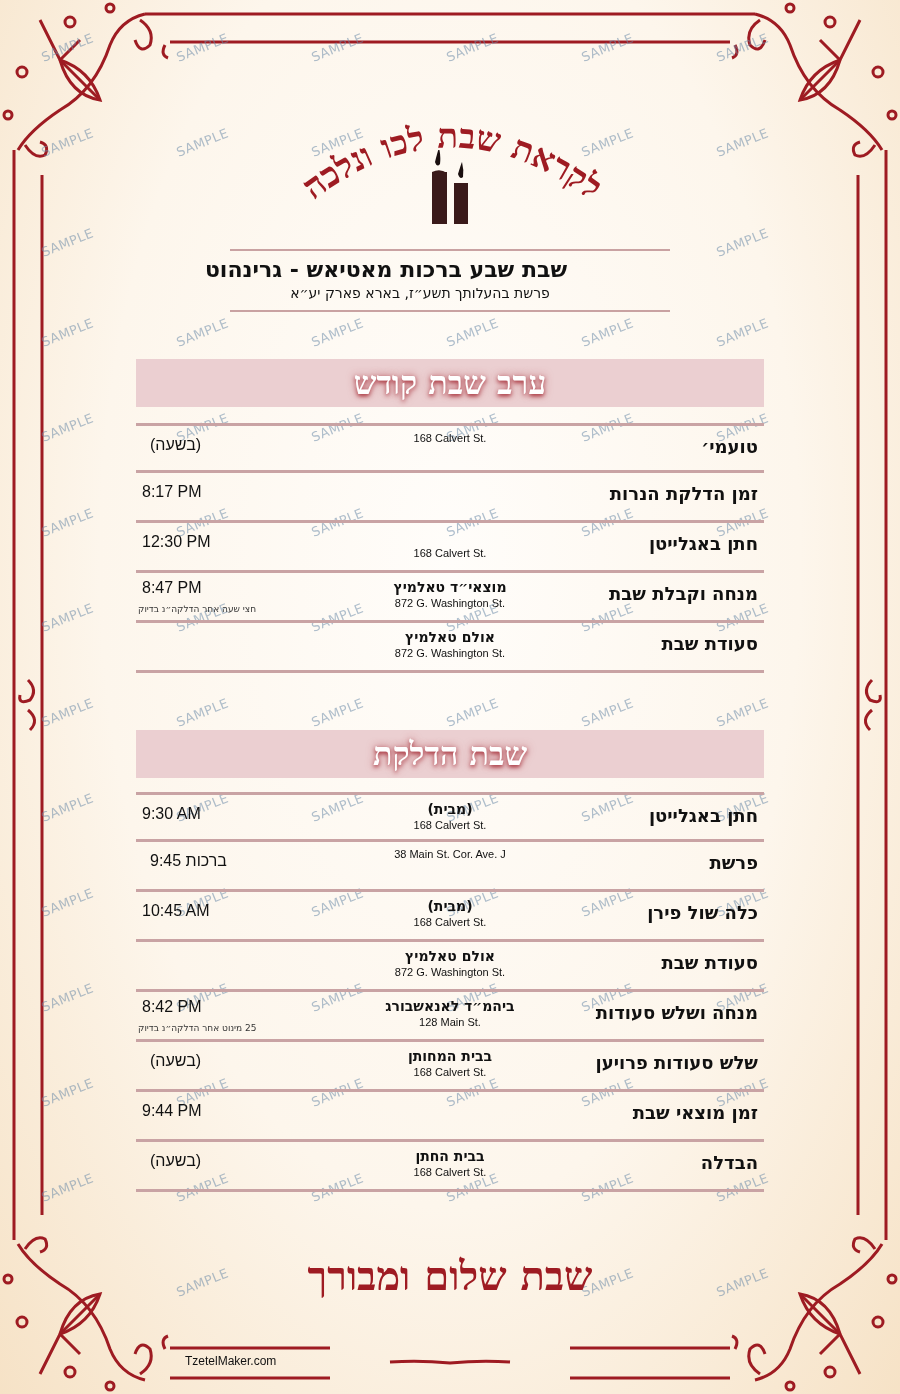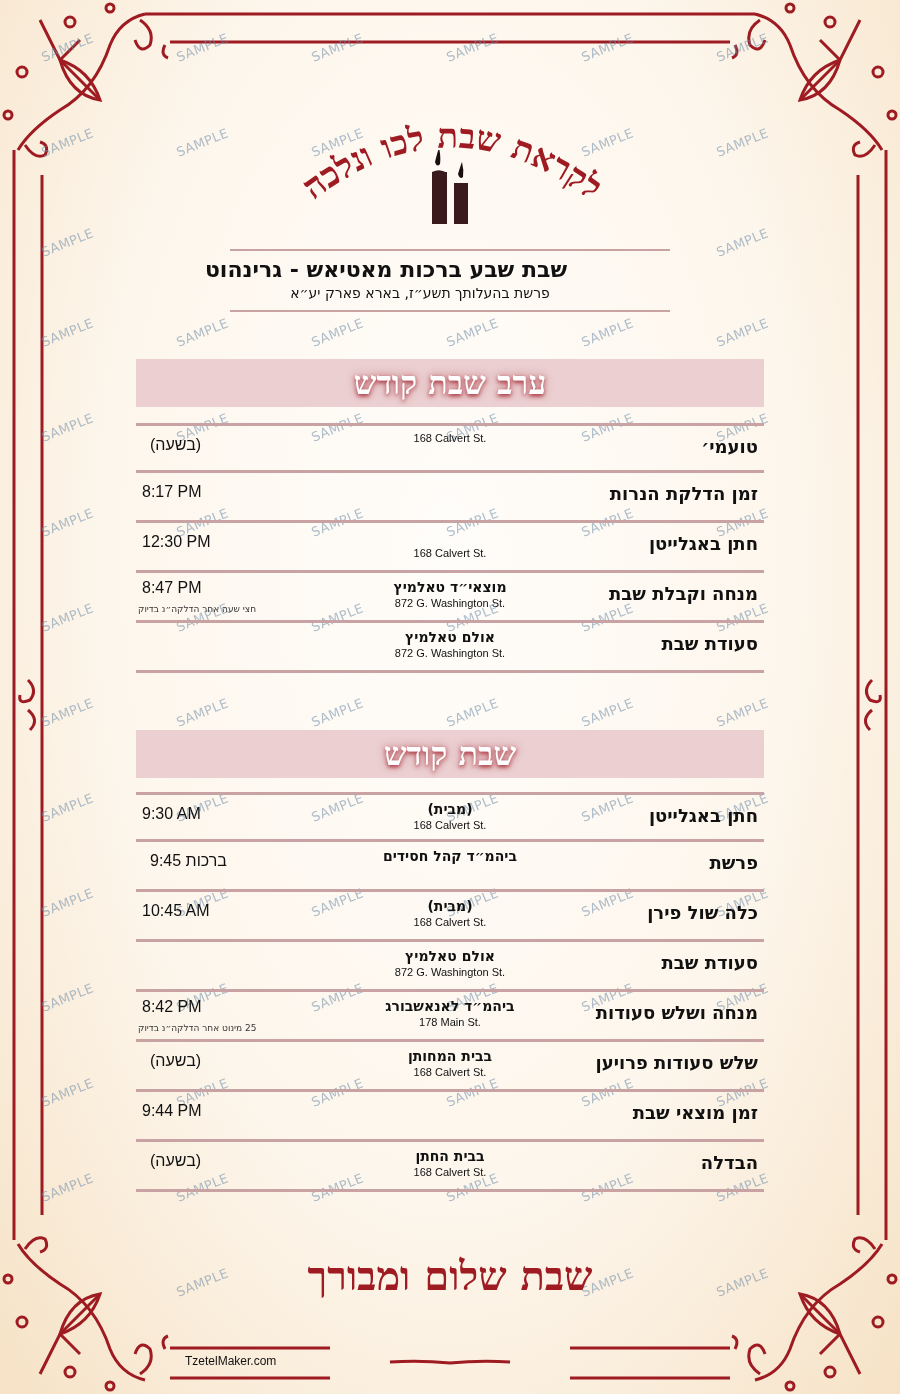--- a/index.html
+++ b/index.html
@@ -252,35 +252,35 @@
   <div class="row">
     <div class="cell-name">סעודת שבת</div>
     <div class="cell-loc">
       <div class="loc-name">אולם טאלמיץ</div>
       <div class="loc-addr">872 G. Washington St.</div>
     </div>
   </div>
 </div>
 
 <div class="section-band" style="top:730px">
-  <span>שבת קודש</span>
+  <span>שבת הדלקת</span>
 </div>
 <div class="table" style="top:792px">
   <div class="row first">
     <div class="cell-name">חתן באגלייטן</div>
     <div class="cell-loc">
       <div class="loc-name">(מבית)</div>
       <div class="loc-addr">168 Calvert St.</div>
     </div>
     <div class="cell-time">9:30 AM</div>
   </div>
   <div class="row">
     <div class="cell-name">פרשת</div>
     <div class="cell-loc">
-      <div class="loc-name">ביהמ״ד קהל חסידים</div>
+      <div class="loc-addr">38 Main St. Cor. Ave. J</div>
     </div>
     <div class="cell-time heb">ברכות 9:45</div>
   </div>
   <div class="row">
     <div class="cell-name">כלה שול פירן</div>
     <div class="cell-loc">
       <div class="loc-name">(מבית)</div>
       <div class="loc-addr">168 Calvert St.</div>
     </div>
     <div class="cell-time">10:45 AM</div>
@@ -289,21 +289,21 @@
     <div class="cell-name">סעודת שבת</div>
     <div class="cell-loc">
       <div class="loc-name">אולם טאלמיץ</div>
       <div class="loc-addr">872 G. Washington St.</div>
     </div>
   </div>
   <div class="row">
     <div class="cell-name">מנחה ושלש סעודות</div>
     <div class="cell-loc">
       <div class="loc-name">ביהמ״ד לאנאשבורג</div>
-      <div class="loc-addr">178 Main St.</div>
+      <div class="loc-addr">128 Main St.</div>
     </div>
     <div class="cell-time" style="top:6px">8:42 PM</div>
     <div class="cell-note">25 מינוט אחר הדלקה״נ בדיוק</div>
   </div>
   <div class="row">
     <div class="cell-name">שלש סעודות פרויען</div>
     <div class="cell-loc">
       <div class="loc-name">בבית המחותן</div>
       <div class="loc-addr">168 Calvert St.</div>
     </div>

